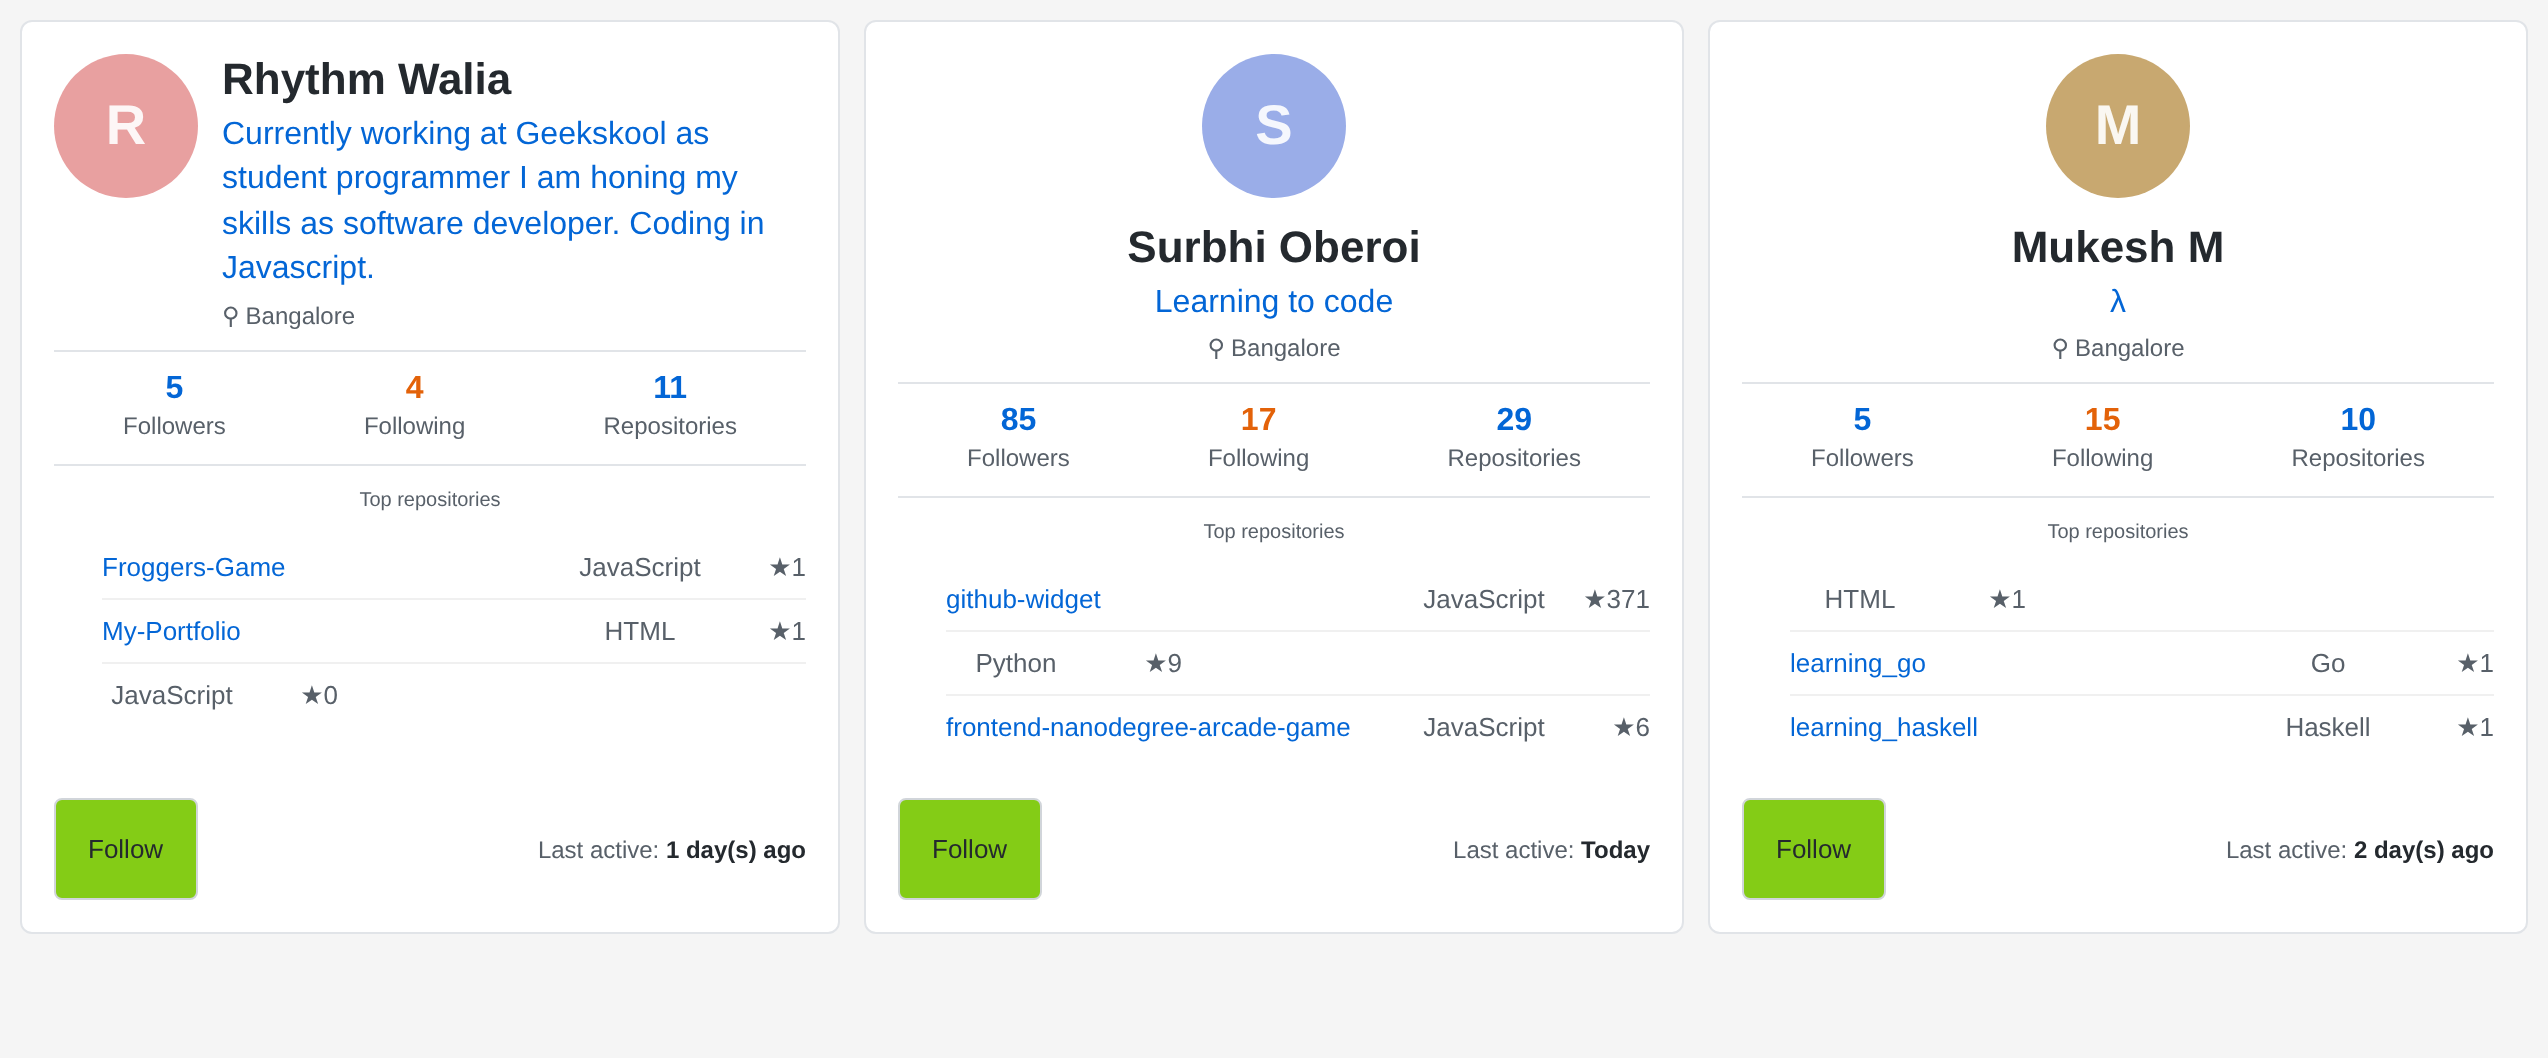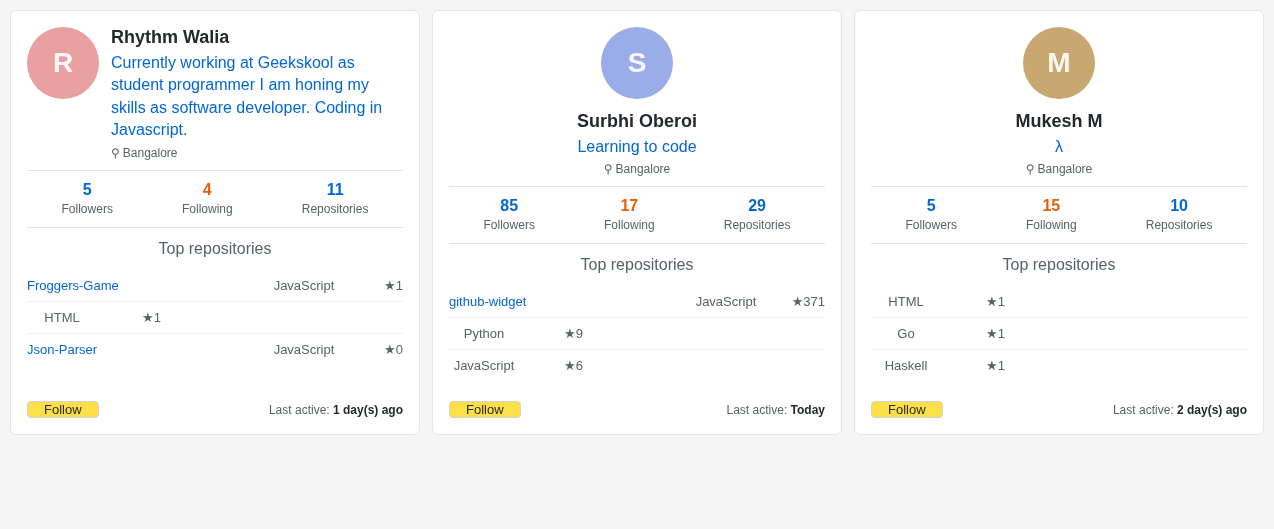--- a/index.html
+++ b/index.html
@@ -46,21 +46,21 @@
       flex-shrink: 0;
       overflow: hidden;
       display: flex;
       align-items: center;
       justify-content: center;
     }
     .user-info {
       flex: 1;
     }
     .user-name {
-      font-size: 18px;
+      font-size: 22px;
       font-weight: 600;
       color: #24292e;
       margin-bottom: 4px;
     }
     .user-bio {
       font-size: 16px;
       color: #0366d6;
       line-height: 1.4;
       margin-bottom: 4px;
     }
@@ -94,30 +94,31 @@
       color: #586069;
     }
     .stat-item:nth-child(2) .stat-number {
       color: #e36209;
     }
     .repos-section {
       flex: 1;
     }
     .repos-title {
       text-align: center;
-      font-size: 16px;
+      font-size: 10px;
       color: #586069;
       margin-bottom: 12px;
     }
     .repo-item {
       display: flex;
       align-items: center;
       padding: 8px 0;
       border-bottom: 1px solid #f0f0f0;
-      gap: 24px;
+      gap: 8px;
+      margin-left: 24px;
     }
     .repo-item:last-child {
       border-bottom: none;
     }
     .repo-name {
       font-size: 13px;
       color: #0366d6;
       flex: 1;
       min-width: 0;
       text-decoration: none;
@@ -136,24 +137,24 @@
       text-align: right;
     }
     .card-footer {
       display: flex;
       align-items: center;
       justify-content: space-between;
       margin-top: 12px;
       padding-top: 8px;
     }
     .follow-btn {
-      background: #fde047;
+      background: #84cc16;
       border: 1px solid #d1d5da;
       border-radius: 4px;
-      padding: 0 16px;
+      padding: 17px 16px;
       font-size: 13px;
       color: #24292e;
       cursor: pointer;
     }
     .last-active {
       font-size: 12px;
       color: #586069;
     }
     .last-active strong {
       font-weight: 600;
@@ -194,25 +195,25 @@
         <div class="stat-item"><span class="stat-number">11</span><span class="stat-label">Repositories</span></div>
       </div>
       <div class="repos-section">
         <div class="repos-title">Top repositories</div>
         <div class="repo-item">
           <a class="repo-name" href="#">Froggers-Game</a>
           <span class="repo-lang">JavaScript</span>
           <span class="repo-stars">★1</span>
         </div>
         <div class="repo-item">
+          <a class="repo-name" href="#">My-Portfolio</a>
           <span class="repo-lang">HTML</span>
           <span class="repo-stars">★1</span>
         </div>
         <div class="repo-item">
-          <a class="repo-name" href="#">Json-Parser</a>
           <span class="repo-lang">JavaScript</span>
           <span class="repo-stars">★0</span>
         </div>
       </div>
       <div class="card-footer">
         <button class="follow-btn">Follow</button>
         <span class="last-active">Last active: <strong>1 day(s) ago</strong></span>
       </div>
     </div>
     <div class="card">
@@ -239,20 +240,21 @@
         <div class="repo-item">
           <a class="repo-name" href="#">github-widget</a>
           <span class="repo-lang">JavaScript</span>
           <span class="repo-stars">★371</span>
         </div>
         <div class="repo-item">
           <span class="repo-lang">Python</span>
           <span class="repo-stars">★9</span>
         </div>
         <div class="repo-item">
+          <a class="repo-name" href="#">frontend-nanodegree-arcade-game</a>
           <span class="repo-lang">JavaScript</span>
           <span class="repo-stars">★6</span>
         </div>
       </div>
       <div class="card-footer">
         <button class="follow-btn">Follow</button>
         <span class="last-active">Last active: <strong>Today</strong></span>
       </div>
     </div>
     <div class="card">
@@ -274,24 +276,26 @@
         <div class="stat-item"><span class="stat-number">15</span><span class="stat-label">Following</span></div>
         <div class="stat-item"><span class="stat-number">10</span><span class="stat-label">Repositories</span></div>
       </div>
       <div class="repos-section">
         <div class="repos-title">Top repositories</div>
         <div class="repo-item">
           <span class="repo-lang">HTML</span>
           <span class="repo-stars">★1</span>
         </div>
         <div class="repo-item">
+          <a class="repo-name" href="#">learning_go</a>
           <span class="repo-lang">Go</span>
           <span class="repo-stars">★1</span>
         </div>
         <div class="repo-item">
+          <a class="repo-name" href="#">learning_haskell</a>
           <span class="repo-lang">Haskell</span>
           <span class="repo-stars">★1</span>
         </div>
       </div>
       <div class="card-footer">
         <button class="follow-btn">Follow</button>
         <span class="last-active">Last active: <strong>2 day(s) ago</strong></span>
       </div>
     </div>
   </div>

